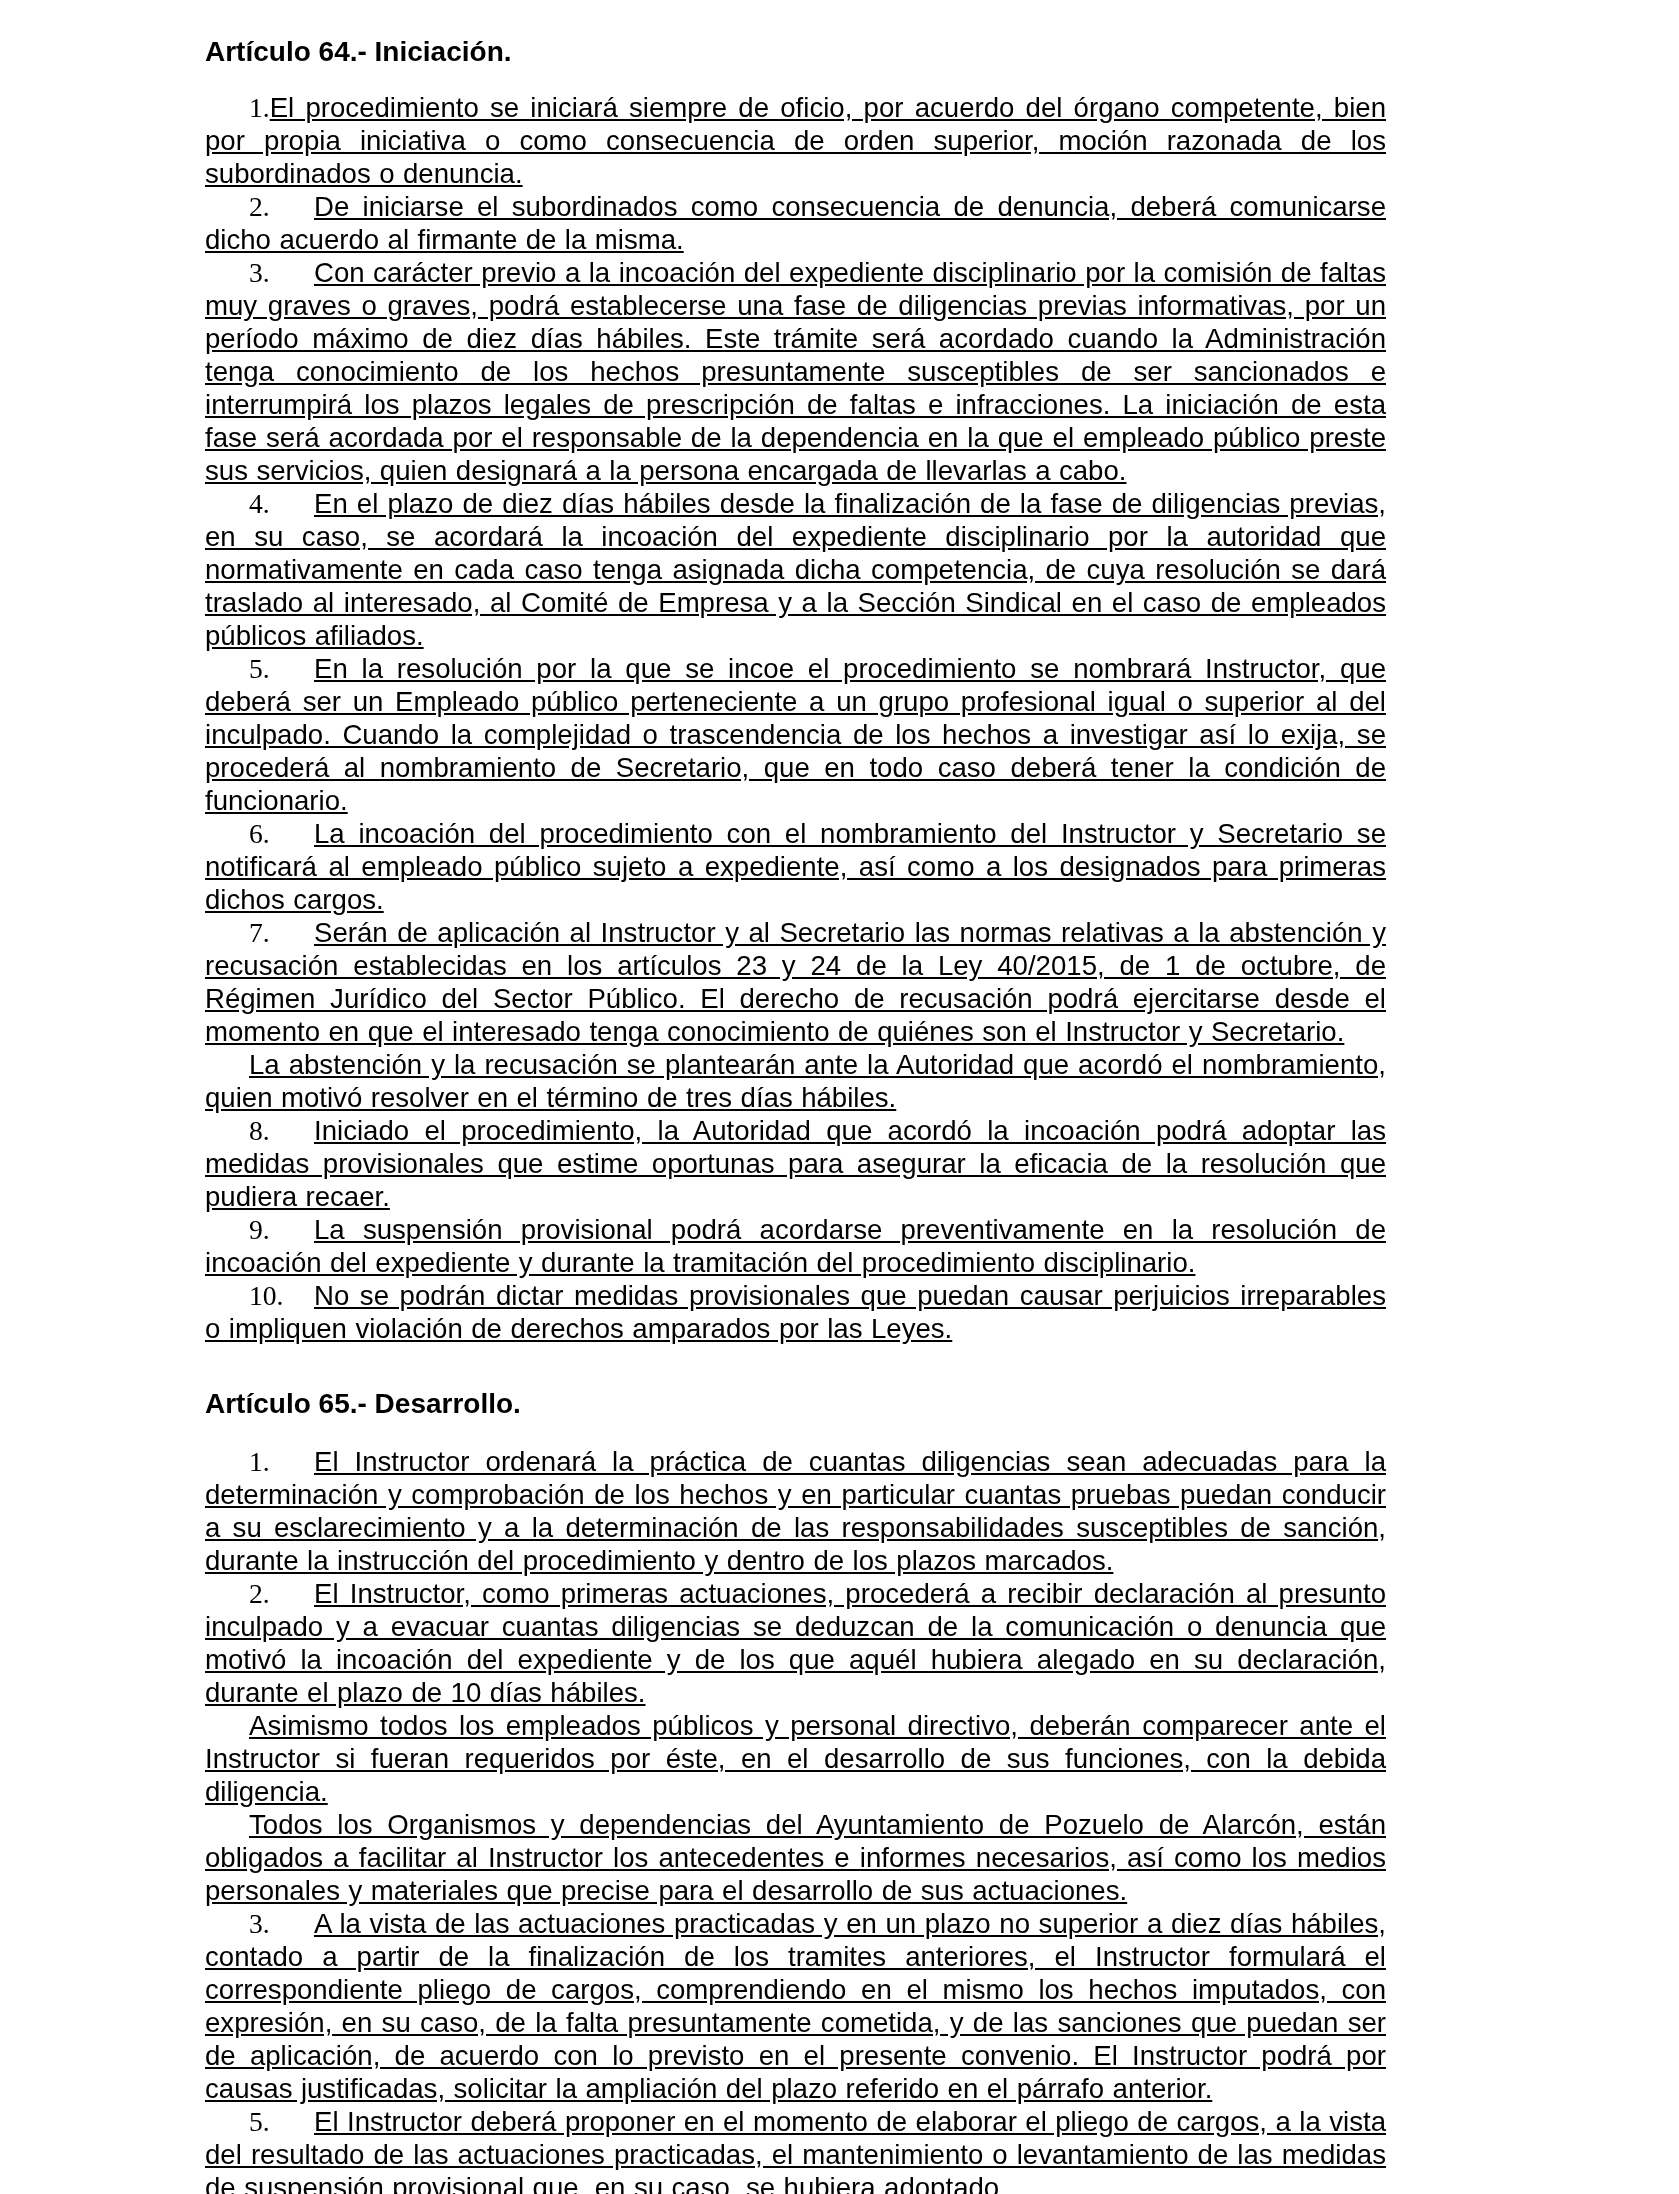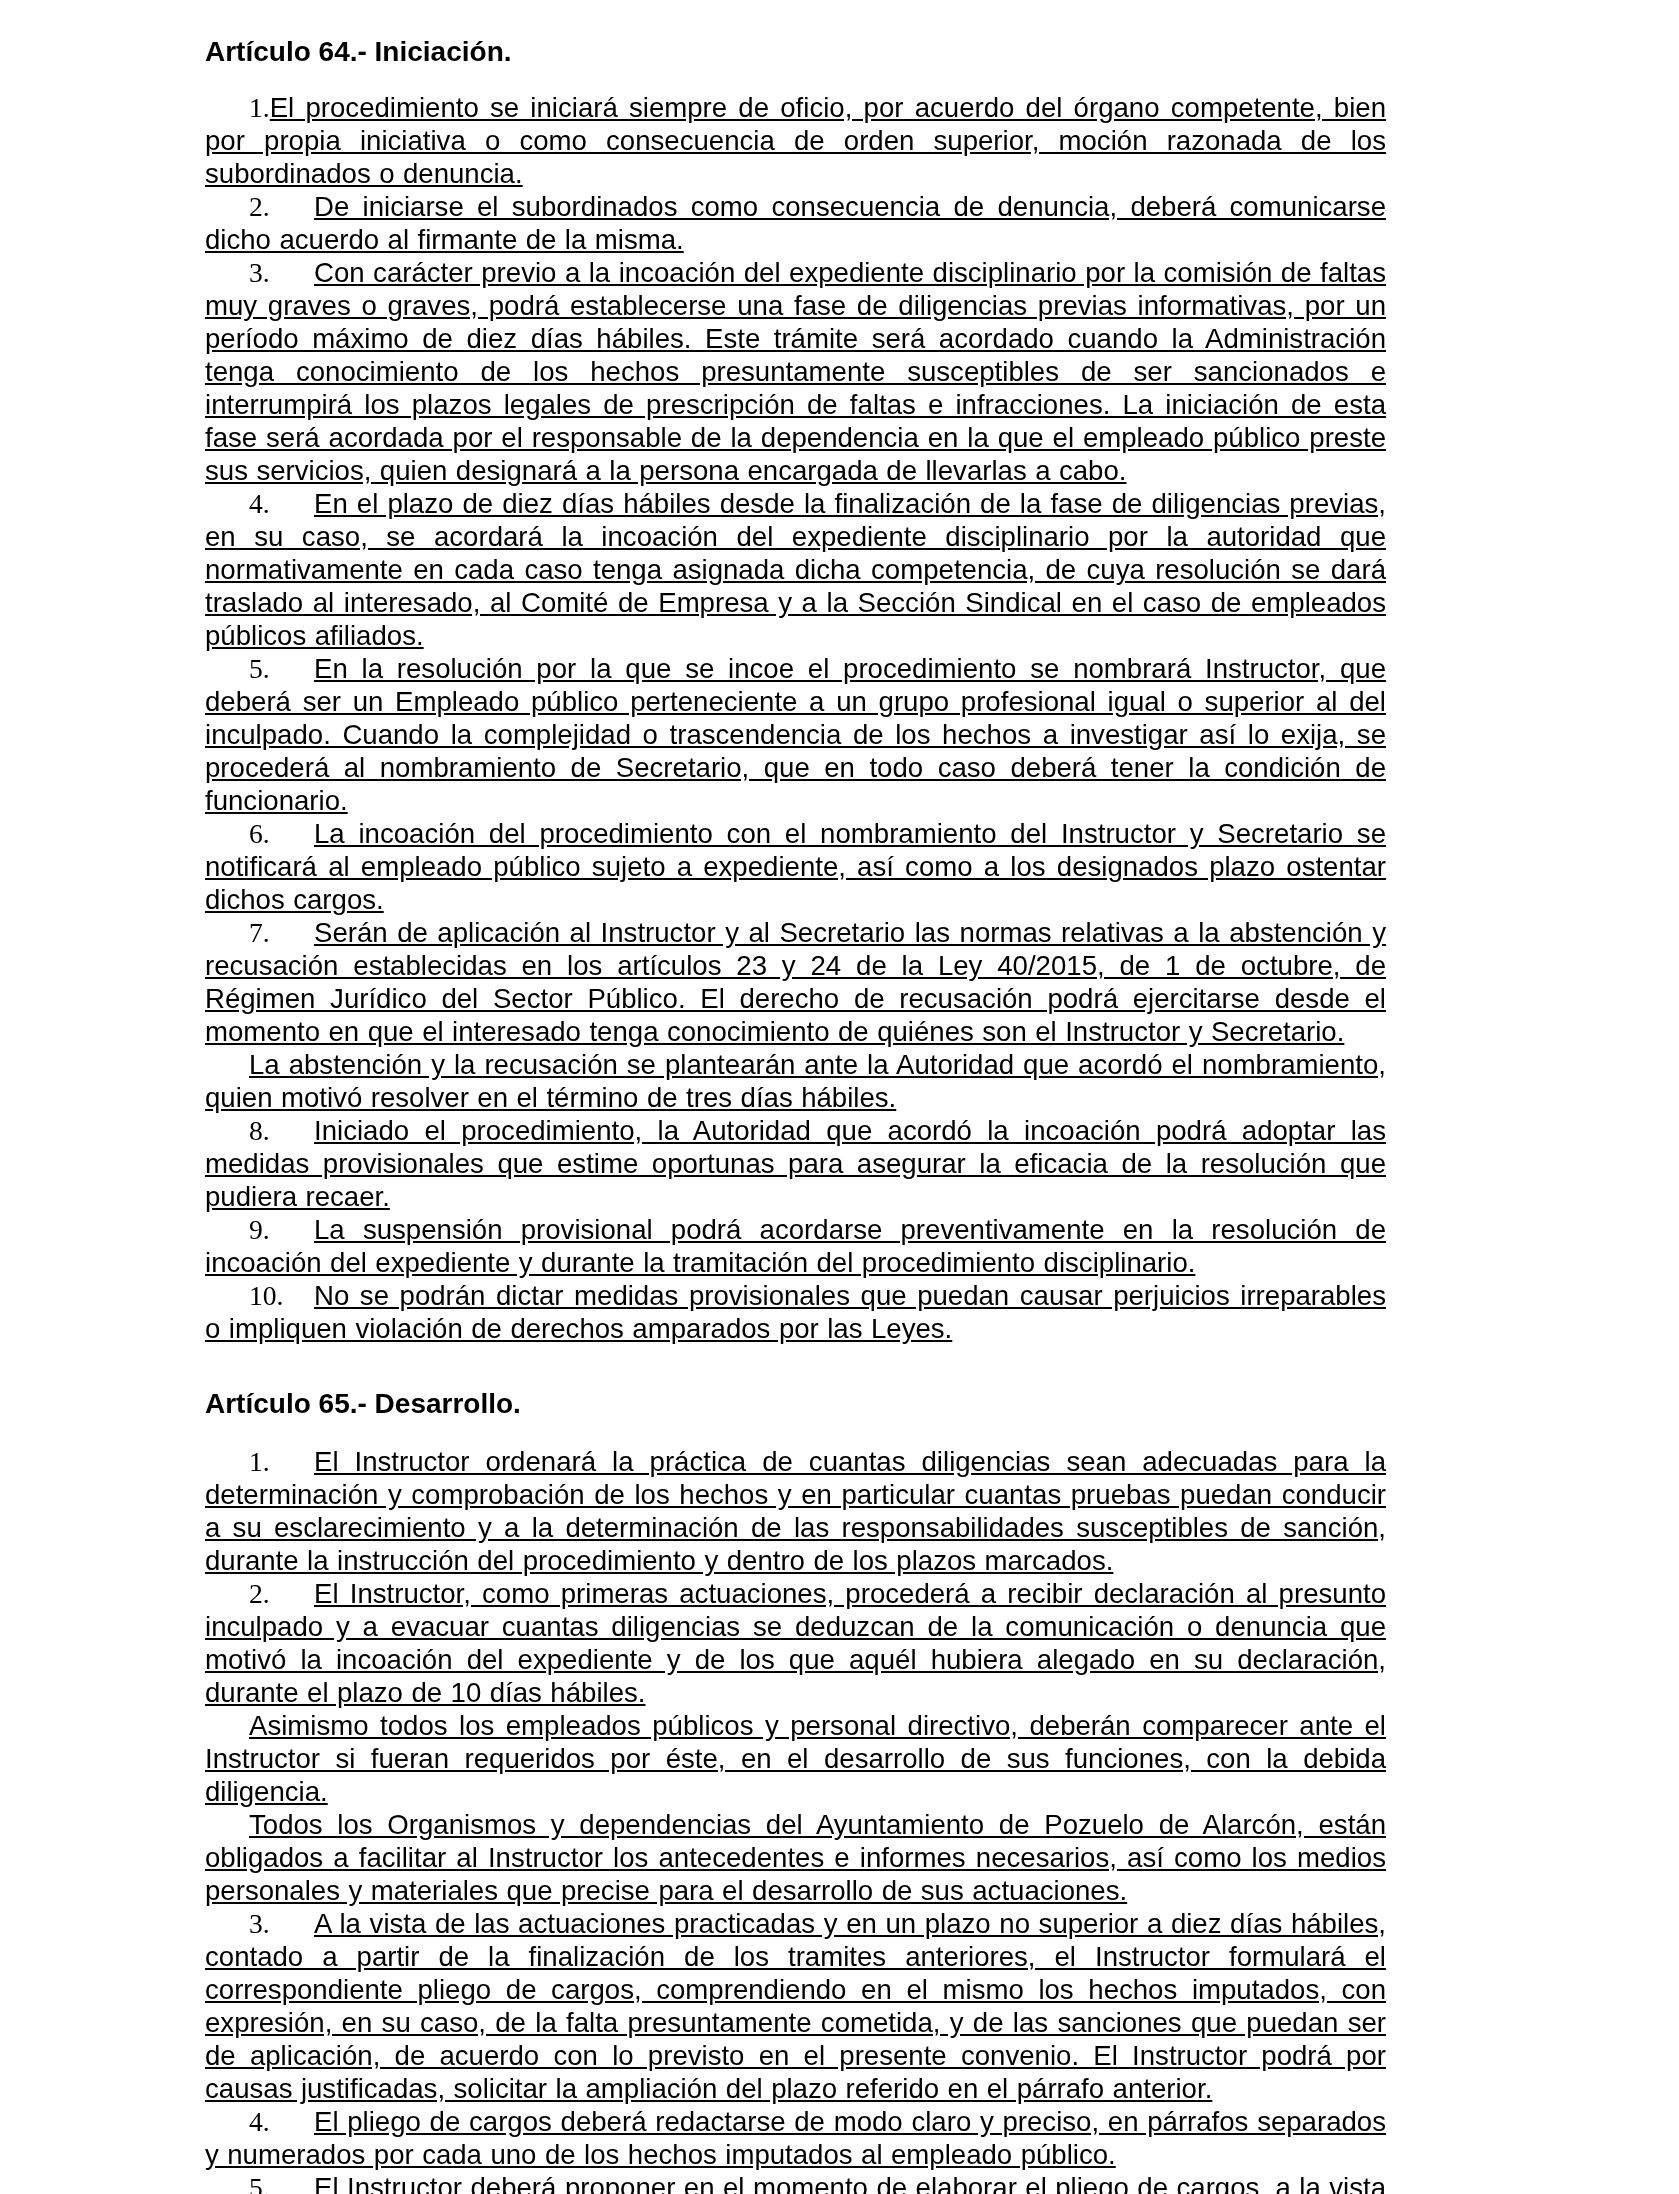--- a/index.html
+++ b/index.html
@@ -65,21 +65,21 @@
   <p class="para"><span class="num tight">1.</span><span class="ptext">El procedimiento se iniciará siempre de oficio, por acuerdo del órgano competente, bien por propia iniciativa o como consecuencia de orden superior, moción razonada de los subordinados o denuncia.</span></p>
 
   <p class="para"><span class="num">2.</span><span class="ptext">De iniciarse el subordinados como consecuencia de denuncia, deberá comunicarse dicho acuerdo al firmante de la misma.</span></p>
 
   <p class="para"><span class="num">3.</span><span class="ptext">Con carácter previo a la incoación del expediente disciplinario por la comisión de faltas muy graves o graves, podrá establecerse una fase de diligencias previas informativas, por un período máximo de diez días hábiles. Este trámite será acordado cuando la Administración tenga conocimiento de los hechos presuntamente susceptibles de ser sancionados e interrumpirá los plazos legales de prescripción de faltas e infracciones. La iniciación de esta fase será acordada por el responsable de la dependencia en la que el empleado público preste sus servicios, quien designará a la persona encargada de llevarlas a cabo.</span></p>
 
   <p class="para"><span class="num">4.</span><span class="ptext">En el plazo de diez días hábiles desde la finalización de la fase de diligencias previas, en su caso, se acordará la incoación del expediente disciplinario por la autoridad que normativamente en cada caso tenga asignada dicha competencia, de cuya resolución se dará traslado al interesado, al Comité de Empresa y a la Sección Sindical en el caso de empleados públicos afiliados.</span></p>
 
   <p class="para"><span class="num">5.</span><span class="ptext">En la resolución por la que se incoe el procedimiento se nombrará Instructor, que deberá ser un Empleado público perteneciente a un grupo profesional igual o superior al del inculpado. Cuando la complejidad o trascendencia de los hechos a investigar así lo exija, se procederá al nombramiento de Secretario, que en todo caso deberá tener la condición de funcionario.</span></p>
 
-  <p class="para"><span class="num">6.</span><span class="ptext">La incoación del procedimiento con el nombramiento del Instructor y Secretario se notificará al empleado público sujeto a expediente, así como a los designados plazo ostentar dichos cargos.</span></p>
+  <p class="para"><span class="num">6.</span><span class="ptext">La incoación del procedimiento con el nombramiento del Instructor y Secretario se notificará al empleado público sujeto a expediente, así como a los designados para primeras dichos cargos.</span></p>
 
   <p class="para"><span class="num">7.</span><span class="ptext">Serán de aplicación al Instructor y al Secretario las normas relativas a la abstención y recusación establecidas en los artículos 23 y 24 de la Ley 40/2015, de 1 de octubre, de Régimen Jurídico del Sector Público. El derecho de recusación podrá ejercitarse desde el momento en que el interesado tenga conocimiento de quiénes son el Instructor y Secretario.</span></p>
 
   <p class="para"><span class="ptext">La abstención y la recusación se plantearán ante la Autoridad que acordó el nombramiento, quien motivó resolver en el término de tres días hábiles.</span></p>
 
   <p class="para"><span class="num">8.</span><span class="ptext">Iniciado el procedimiento, la Autoridad que acordó la incoación podrá adoptar las medidas provisionales que estime oportunas para asegurar la eficacia de la resolución que pudiera recaer.</span></p>
 
   <p class="para"><span class="num">9.</span><span class="ptext">La suspensión provisional podrá acordarse preventivamente en la resolución de incoación del expediente y durante la tramitación del procedimiento disciplinario.</span></p>
 
   <p class="para"><span class="num">10.</span><span class="ptext">No se podrán dictar medidas provisionales que puedan causar perjuicios irreparables o impliquen violación de derechos amparados por las Leyes.</span></p>
@@ -89,18 +89,17 @@
   <p class="para"><span class="num">1.</span><span class="ptext">El Instructor ordenará la práctica de cuantas diligencias sean adecuadas para la determinación y comprobación de los hechos y en particular cuantas pruebas puedan conducir a su esclarecimiento y a la determinación de las responsabilidades susceptibles de sanción, durante la instrucción del procedimiento y dentro de los plazos marcados.</span></p>
 
   <p class="para"><span class="num">2.</span><span class="ptext">El Instructor, como primeras actuaciones, procederá a recibir declaración al presunto inculpado y a evacuar cuantas diligencias se deduzcan de la comunicación o denuncia que motivó la incoación del expediente y de los que aquél hubiera alegado en su declaración, durante el plazo de 10 días hábiles.</span></p>
 
   <p class="para"><span class="ptext">Asimismo todos los empleados públicos y personal directivo, deberán comparecer ante el Instructor si fueran requeridos por éste, en el desarrollo de sus funciones, con la debida diligencia.</span></p>
 
   <p class="para"><span class="ptext">Todos los Organismos y dependencias del Ayuntamiento de Pozuelo de Alarcón, están obligados a facilitar al Instructor los antecedentes e informes necesarios, así como los medios personales y materiales que precise para el desarrollo de sus actuaciones.</span></p>
 
   <p class="para"><span class="num">3.</span><span class="ptext">A la vista de las actuaciones practicadas y en un plazo no superior a diez días hábiles, contado a partir de la finalización de los tramites anteriores, el Instructor formulará el correspondiente pliego de cargos, comprendiendo en el mismo los hechos imputados, con expresión, en su caso, de la falta presuntamente cometida, y de las sanciones que puedan ser de aplicación, de acuerdo con lo previsto en el presente convenio. El Instructor podrá por causas justificadas, solicitar la ampliación del plazo referido en el párrafo anterior.</span></p>
 
-  <p class="para"><span class="num">4.</span><span class="ptext">El pliego de cargos deberá redactarse de modo claro y preciso, en párrafos separados y numerados por cada uno de los hechos imputados al empleado público.</span></p>
 
   <p class="para"><span class="num">5.</span><span class="ptext">El Instructor deberá proponer en el momento de elaborar el pliego de cargos, a la vista del resultado de las actuaciones practicadas, el mantenimiento o levantamiento de las medidas de suspensión provisional que, en su caso, se hubiera adoptado.</span></p>
 
 </div>
 
 
 </body></html>

